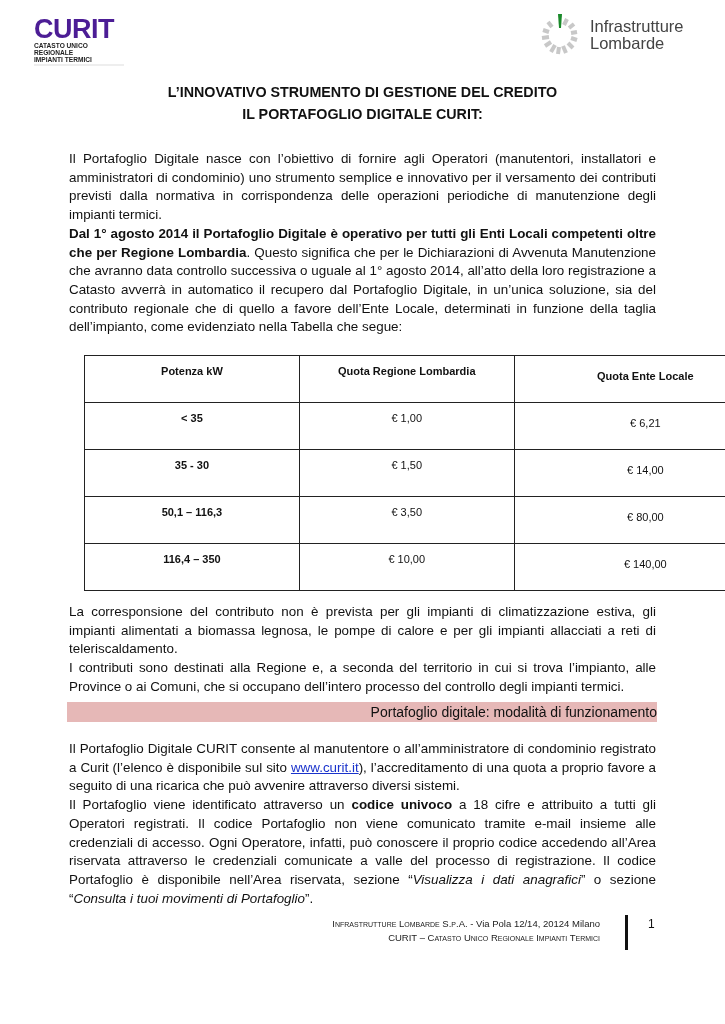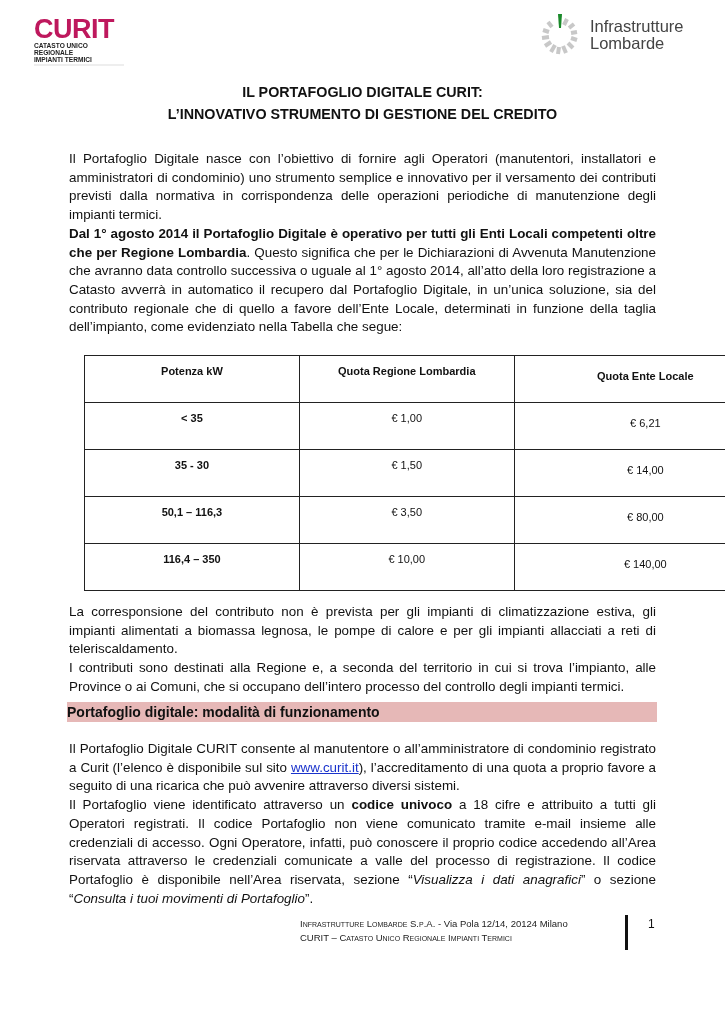--- a/index.html
+++ b/index.html
@@ -1,41 +1,41 @@
 <!DOCTYPE html>
 <html><head>
 <meta charset="utf-8">
 <style>
   html, body { margin: 0; padding: 0; background: #ffffff; }
   body { width: 725px; height: 1024px; position: relative; overflow: hidden;
          font-family: "Liberation Sans", sans-serif; color: #111; }
   .logo-left { position: absolute; left: 34px; top: 18px; width: 90px; }
-  .curit-word { font-family: "Liberation Sans", sans-serif; font-weight: bold; color: #be185d;
+  .curit-word { font-family: "Liberation Sans", sans-serif; font-weight: bold; color: #4c1d95;
                 font-size: 27px; line-height: 22px; letter-spacing: -0.5px; }
   .curit-sub { font-size: 6.6px; font-weight: bold; color: #222; line-height: 7px; margin-top: 2px; }
   .curit-underline { height: 2px; background: #eee; width: 90px; margin-top: 1px; }
   .logo-right { position: absolute; left: 538px; top: 12px; display: flex; align-items: center; justify-content: center; }
   .logo-right svg { display: block; }
   .ilname { margin-left: 8px; font-size: 16.5px; line-height: 17px; color: #444; font-weight: normal; }
   .title { position: absolute; left: 0; width: 725px; top: 81px; text-align: center;
            font-weight: bold; font-size: 14.3px; line-height: 22px; }
   .para { position: absolute; left: 69px; width: 587px; font-size: 13.4px; line-height: 18.7px;
           text-align: justify; }
   .para p { margin: 0; }
   .para b { font-weight: bold; }
   table.tariffs { position: absolute; left: 84px; top: 355px; width: 652px; border-collapse: collapse;
                   font-size: 11px; }
   table.tariffs td, table.tariffs th { border: 1.5px solid #222; height: 31px; text-align: center; vertical-align: top; padding-top: 9px; }
   table.tariffs th { font-weight: bold; }
   table.tariffs td.pot { font-weight: bold; }
   table.tariffs td.ente, table.tariffs th.ente { padding-top: 14px; padding-left: 42px; }
   .section-head { position: absolute; left: 67px; top: 702px; width: 590px; height: 20px;
-                  background: #e6b8b7; text-align: left; font-weight: bold; font-size: 14px; line-height: 20px; }
+                  background: #e6b8b7; text-align: right; font-weight: normal; font-size: 14px; line-height: 20px; }
   a.link { color: #1a33cc; text-decoration: underline; }
-  .footer { position: absolute; left: 300px; top: 917px; width: 300px; 
+  .footer { position: absolute; left: 300px; top: 917px; width: 300px; text-align: right;
             font-size: 9.5px; line-height: 13.5px; color: #222; }
   .sc { font-variant: small-caps; }
   .footer-bar { position: absolute; left: 625px; top: 915px; width: 3px; height: 35px; background: #111; }
   .page-num { position: absolute; left: 648px; top: 917px; font-size: 12px; }
 </style>
 </head>
 <body>
 
 <div class="logo-left">
   <div class="curit-word">CURIT</div>
@@ -69,22 +69,22 @@
       </g>
     </svg>
   </span>
   <div class="ilname">
     <div>Infrastrutture</div>
     <div>Lombarde</div>
   </div>
 </div>
 
 <div class="title">
+  <div>L’INNOVATIVO STRUMENTO DI GESTIONE DEL CREDITO</div>
   <div>IL PORTAFOGLIO DIGITALE CURIT:</div>
-  <div>L’INNOVATIVO STRUMENTO DI GESTIONE DEL CREDITO</div>
 </div>
 
 <div class="para" style="top:150px;">
   <p>Il Portafoglio Digitale nasce con l’obiettivo di fornire agli Operatori (manutentori, installatori e amministratori di condominio) uno strumento semplice e innovativo per il versamento dei contributi previsti dalla normativa in corrispondenza delle operazioni periodiche di manutenzione degli impianti termici.</p>
   <p><b>Dal 1° agosto 2014 il Portafoglio Digitale è operativo per tutti gli Enti Locali competenti oltre che per Regione Lombardia</b><span>. Questo significa che per le Dichiarazioni di Avvenuta Manutenzione che avranno data controllo successiva o uguale al 1° agosto 2014, all’atto della loro registrazione a Catasto avverrà in automatico il recupero dal Portafoglio Digitale, in un’unica soluzione, sia del contributo regionale che di quello a favore dell’Ente Locale, determinati in funzione della taglia dell’impianto, come evidenziato nella Tabella che segue:</span></p>
 </div>
 
 <table class="tariffs">
   <thead>
     <tr>

